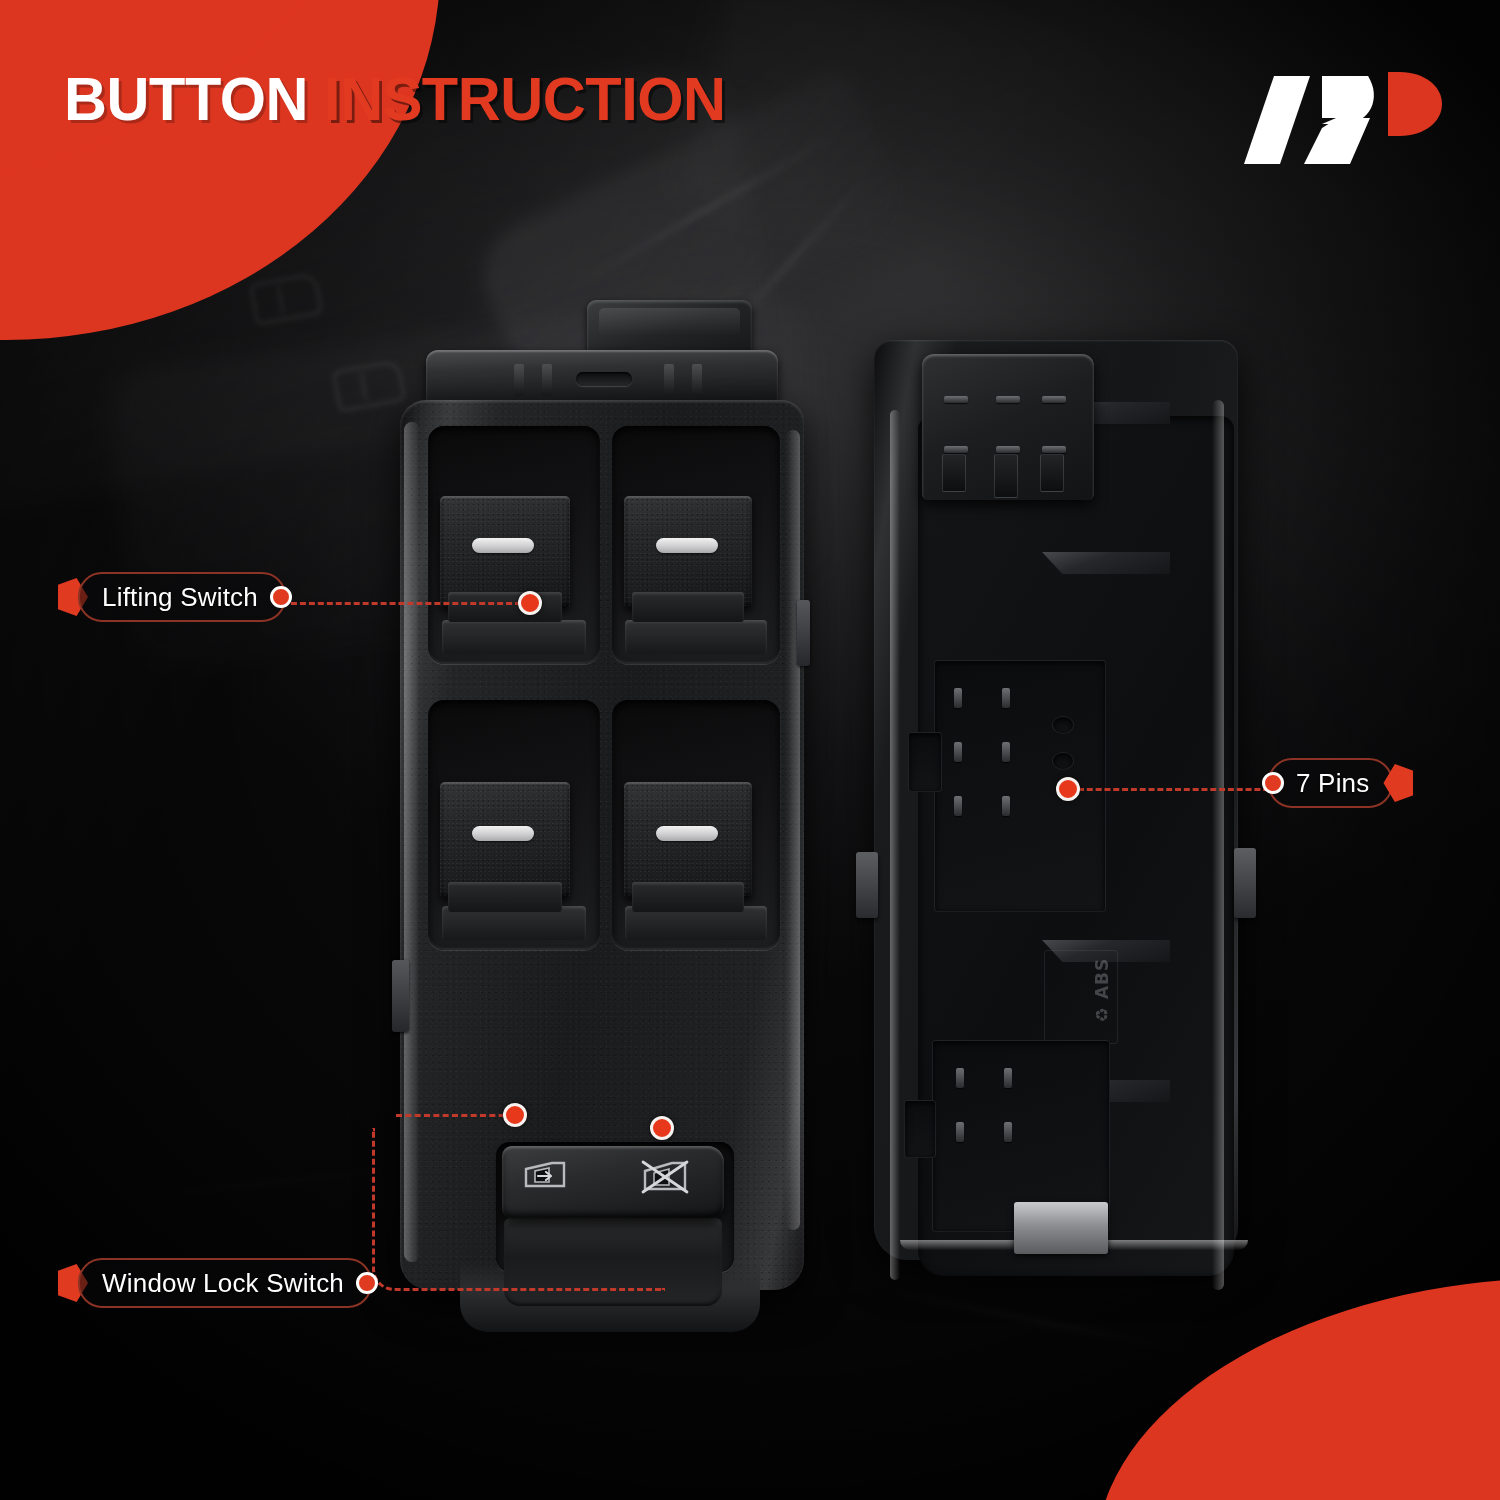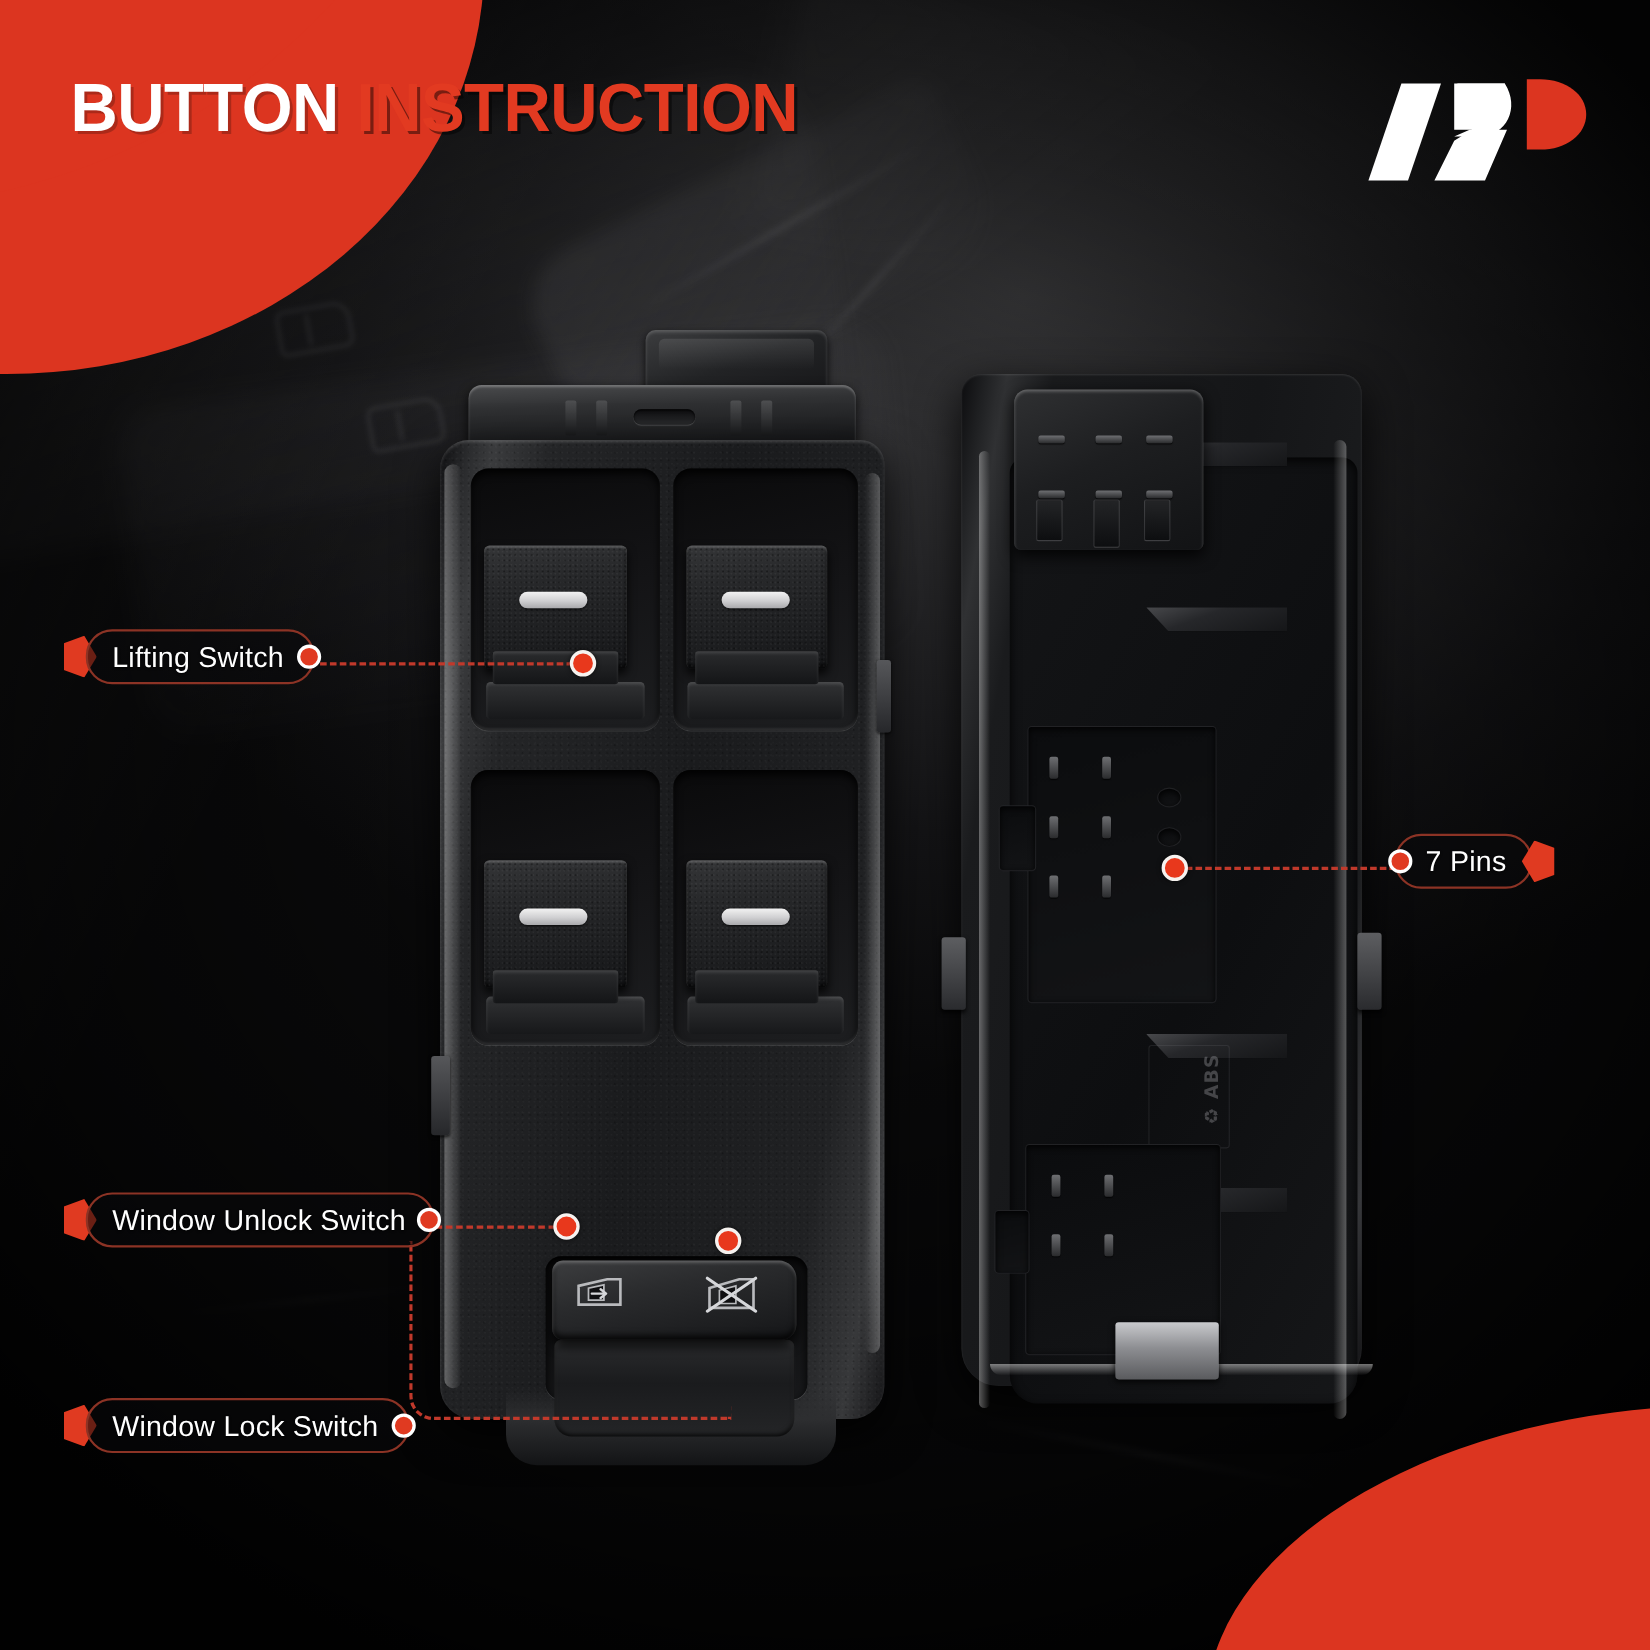--- a/index.html
+++ b/index.html
@@ -613,29 +613,22 @@
   <div class="marker" style="left:1056px; top:777px;"></div>
 
   <div class="callout" style="left:58px; top:579px;">
     <div class="arrow-tag arrow-left"></div>
     <div class="pill">
       <span>Lifting Switch</span>
       <span class="node-dot" style="margin-left:12px; margin-right:-30px;"></span>
     </div>
   </div>
 
-  <div class="callout" style="left:58px; top:1091px;">
-    <div class="arrow-tag arrow-left"></div>
-    <div class="pill">
-      <span>Window Unlock Switch</span>
-      <span class="node-dot" style="margin-left:10px; margin-right:-30px;"></span>
-    </div>
-  </div>
-
-  <div class="callout" style="left:58px; top:1265px;margin-top:13px;">
+
+  <div class="callout" style="left:58px; top:1265px;">
     <div class="arrow-tag arrow-left"></div>
     <div class="pill">
       <span>Window Lock Switch</span>
       <span class="node-dot" style="margin-left:12px; margin-right:-30px;"></span>
     </div>
   </div>
 
   <div class="callout" style="left:1268px; top:765px;">
     <div class="pill">
       <span class="node-dot" style="margin-right:12px; margin-left:-30px;"></span>

